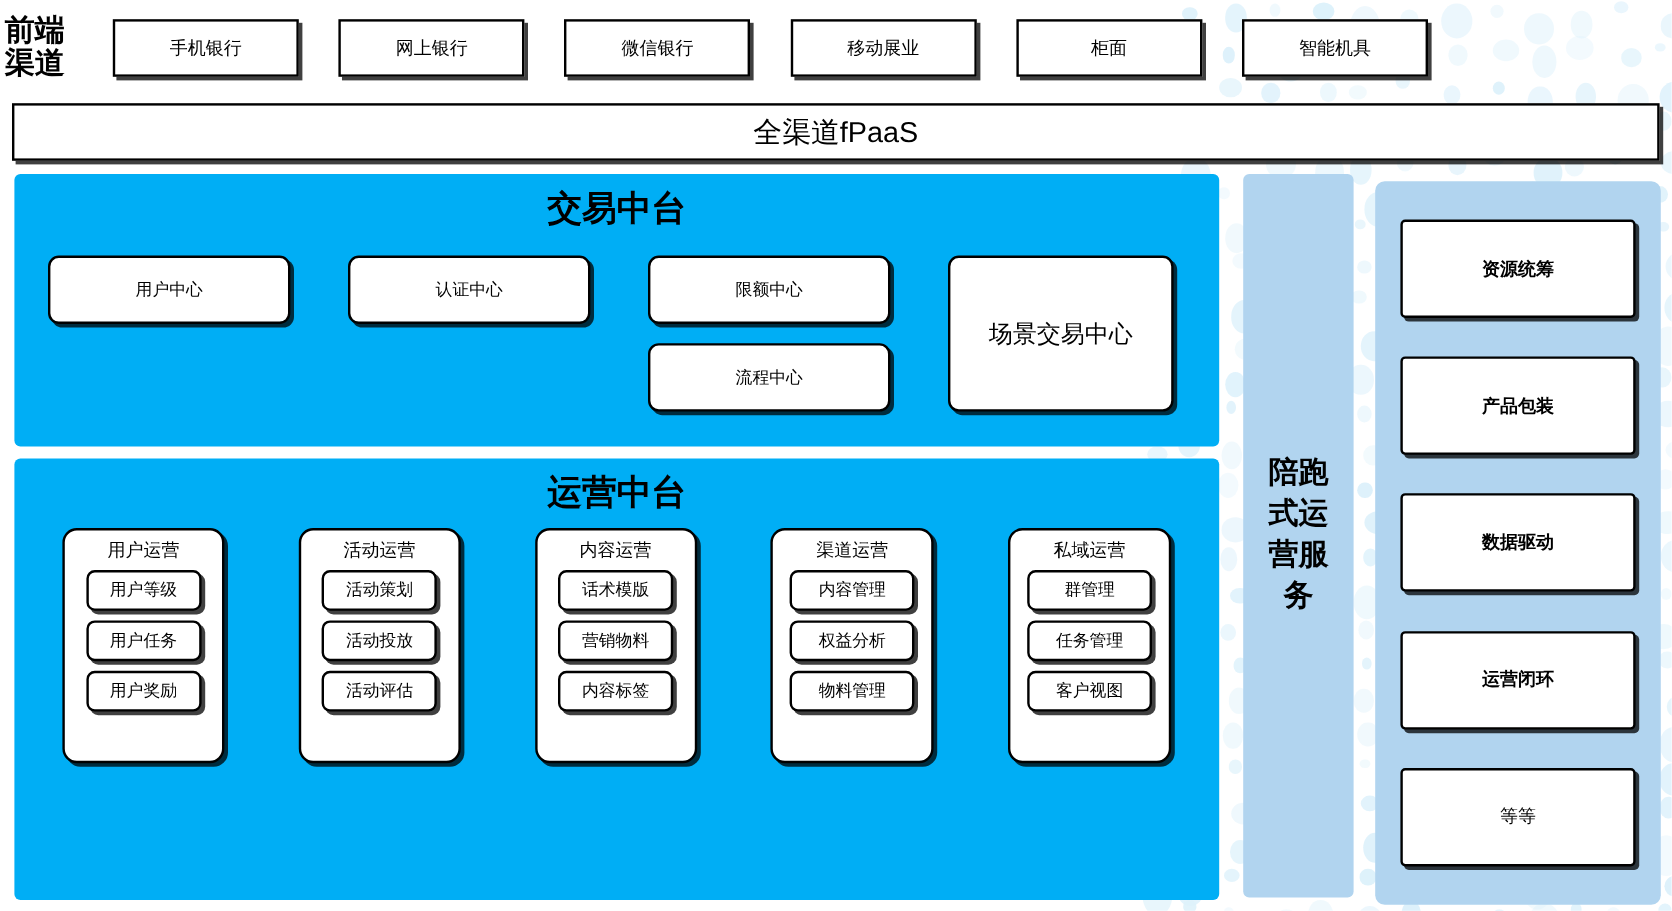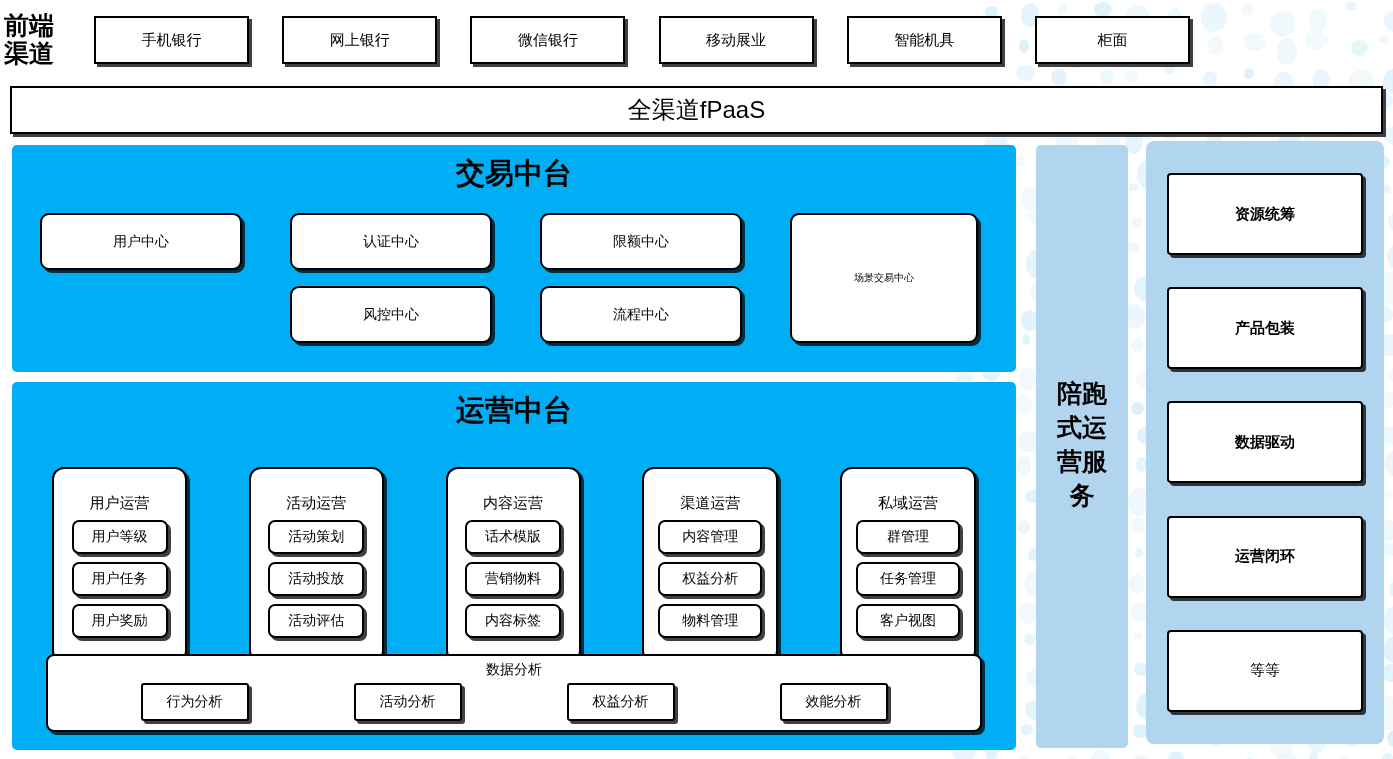--- a/index.html
+++ b/index.html
@@ -79,36 +79,35 @@
   
   #panel-trade { height: 227px; }
   .trade-grid {
     position: absolute; left: 28px; top: 68px;
     width: 948px; height: 140px;
     display: flex; gap: 0;
   }
   .trade-left { display: flex; gap: 48px; flex: none; }
   .trade-col { display: flex; flex-direction: column; gap: 16px; }
   .trade-box { width: 202px; height: 57px; font-size: 14px; }
-  .trade-wide { width: 188px; height: 130px; font-size: 10px; margin-left: 48px; }
+  .trade-wide { width: 188px; height: 130px; font-size: 20px; margin-left: 48px; }
 
   
   #panel-ops { height: 368px; margin-top: 10px; }
   .ops-groups {
     position: absolute; left: 40px; top: 58px;
     width: 924px; height: 196px;
     display: flex; justify-content: space-between;
   }
   .ops-group {
     width: 135px; height: 196px;
     background: #fff; border: 2px solid #000; border-radius: 12px;
     box-shadow: 3px 3px 0 rgba(0,0,0,0.75);
     display: flex; flex-direction: column; align-items: center;
-    padding-top: 25px;
-    margin-top: 27px;
+    padding-top: 7px;
   }
   .ops-group-title { font-size: 15px; color: #000; margin-bottom: 7px; }
   .ops-items { display: flex; flex-direction: column; gap: 8px; }
   .ops-item {
     width: 96px; height: 34px; font-size: 14px;
     border-radius: 7px;
   }
   .ops-group.wide { width: 136px; }
   .ops-group.wide .ops-item { width: 104px; }
 
@@ -136,21 +135,21 @@
     font-family: Liberation Mono, monospace;
   }
   .service-text {
     font-size: 25px; line-height: 34px; font-weight: bold;
     color: #000; text-align: center; width: 62px;
     letter-spacing: 0px;
   }
 
   
   .right-col {
-    position: absolute; left: 1146px; top: 141px;
+    position: absolute; left: 1146px; top: 151px;
     width: 238px; height: 603px;
     background: #b1d4ef; border-radius: 8px;
     display: flex; flex-direction: column;
     align-items: center; justify-content: space-around;
     padding: 16px 0; z-index: 2;
   }
   .right-box {
     width: 196px; height: 82px; font-size: 15px; font-weight: bold;
     border-radius: 4px;
   }
@@ -507,24 +506,24 @@
         <div class="wbox channel-box">
           <span>网上银行</span>
         </div>
         <div class="wbox channel-box">
           <span>微信银行</span>
         </div>
         <div class="wbox channel-box">
           <span>移动展业</span>
         </div>
         <div class="wbox channel-box">
+          <span>柜面</span>
+        </div>
+        <div class="wbox channel-box">
           <span>智能机具</span>
-        </div>
-        <div class="wbox channel-box">
-          <span>柜面</span>
         </div>
       </div>
   </div>
 
   <div class="wbox fpaas">
     <span>全渠道fPaaS</span>
   </div>
 
   <div class="cyan-col">
 
@@ -534,23 +533,20 @@
         <div class="trade-left" id="trade-cols">
             <div class="trade-col">
               <div class="wbox rounded trade-box">
                 <span>用户中心</span>
               </div>
             </div>
             <div class="trade-col">
               <div class="wbox rounded trade-box">
                 <span>认证中心</span>
               </div>
-              <div class="wbox rounded trade-box">
-                <span>风控中心</span>
-              </div>
             </div>
             <div class="trade-col">
               <div class="wbox rounded trade-box">
                 <span>限额中心</span>
               </div>
               <div class="wbox rounded trade-box">
                 <span>流程中心</span>
               </div>
             </div>
           </div>
@@ -627,37 +623,20 @@
               </div>
               <div class="wbox ops-item">
                 <span>任务管理</span>
               </div>
               <div class="wbox ops-item">
                 <span>客户视图</span>
               </div>
             </div>
           </div>
         </div>
-      <div class="data-strip">
-        <div class="data-title">数据分析</div>
-        <div class="data-items" id="data-items">
-            <div class="wbox data-item">
-              <span>行为分析</span>
-            </div>
-            <div class="wbox data-item">
-              <span>活动分析</span>
-            </div>
-            <div class="wbox data-item">
-              <span>权益分析</span>
-            </div>
-            <div class="wbox data-item">
-              <span>效能分析</span>
-            </div>
-          </div>
-      </div>
     </div>
 
   </div>
 
   <div class="service-col">
     <div class="service-text" id="service-text">
         <div>陪跑</div>
         <div>式运</div>
         <div>营服</div>
         <div>务</div>

